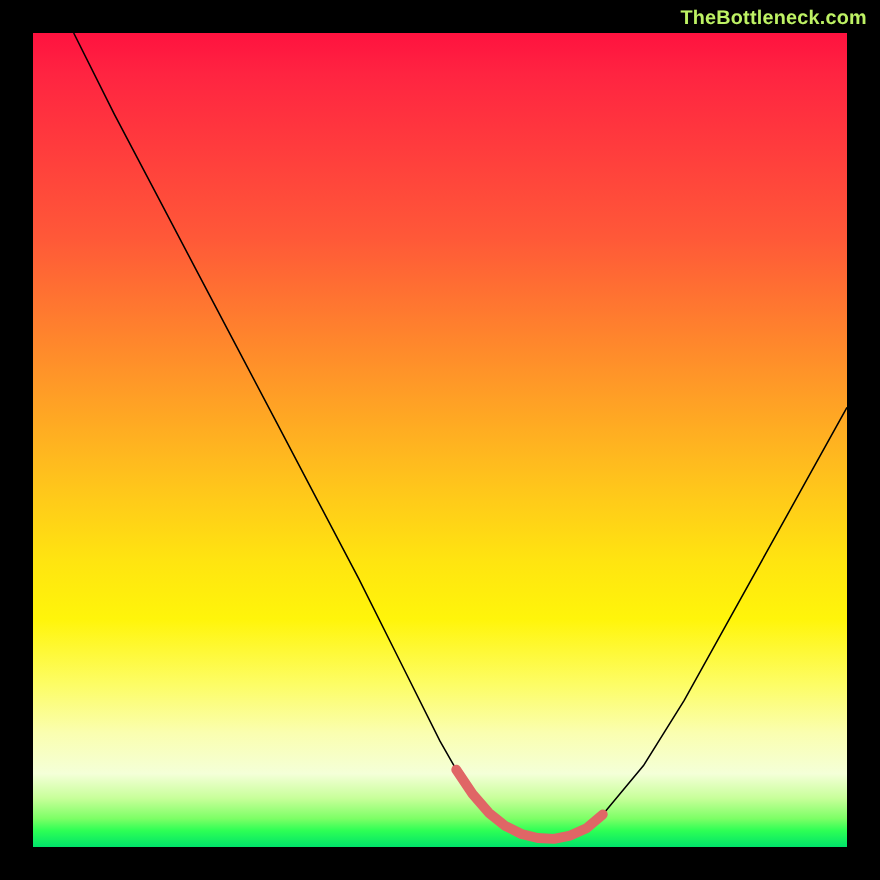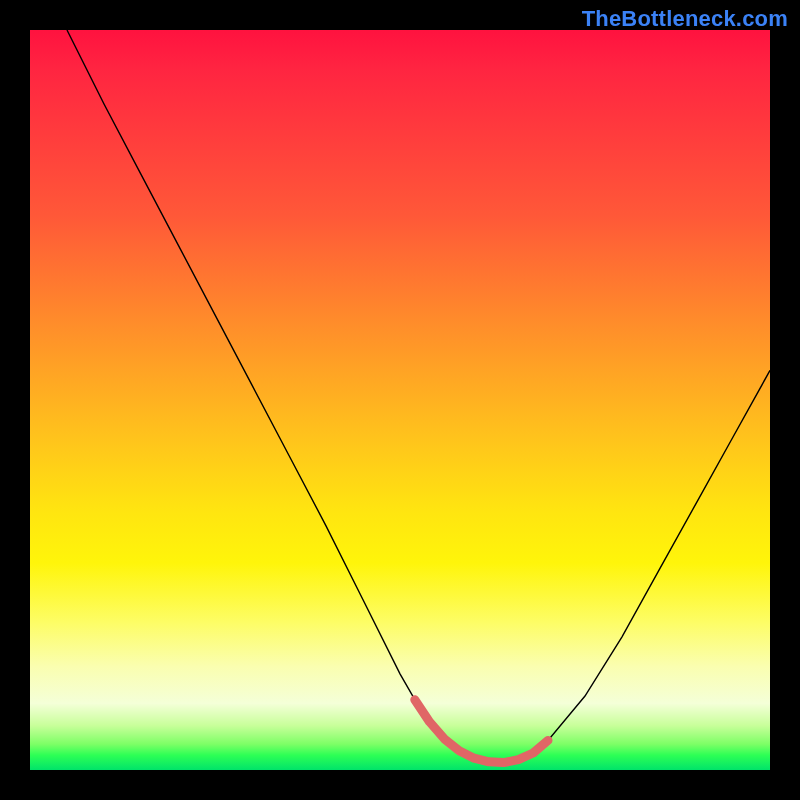--- a/index.html
+++ b/index.html
@@ -38,23 +38,23 @@
       #7dff66 96.5%,
       #2dff55 98%,
       #00e36a 100%
     );
   }
   .watermark {
     position: absolute;
     top: 6px;
     right: 12px;
     font-family: Arial, Helvetica, sans-serif;
-    font-size: 22px;
+    font-size: 18px;
     font-weight: 600;
-    color: #3b82f6;
+    color: #bef264;
     letter-spacing: 0.2px;
     user-select: none;
   }
   svg.overlay {
     position: absolute;
     left: 0;
     top: 0;
     width: 740px;
     height: 740px;
     overflow: visible;

